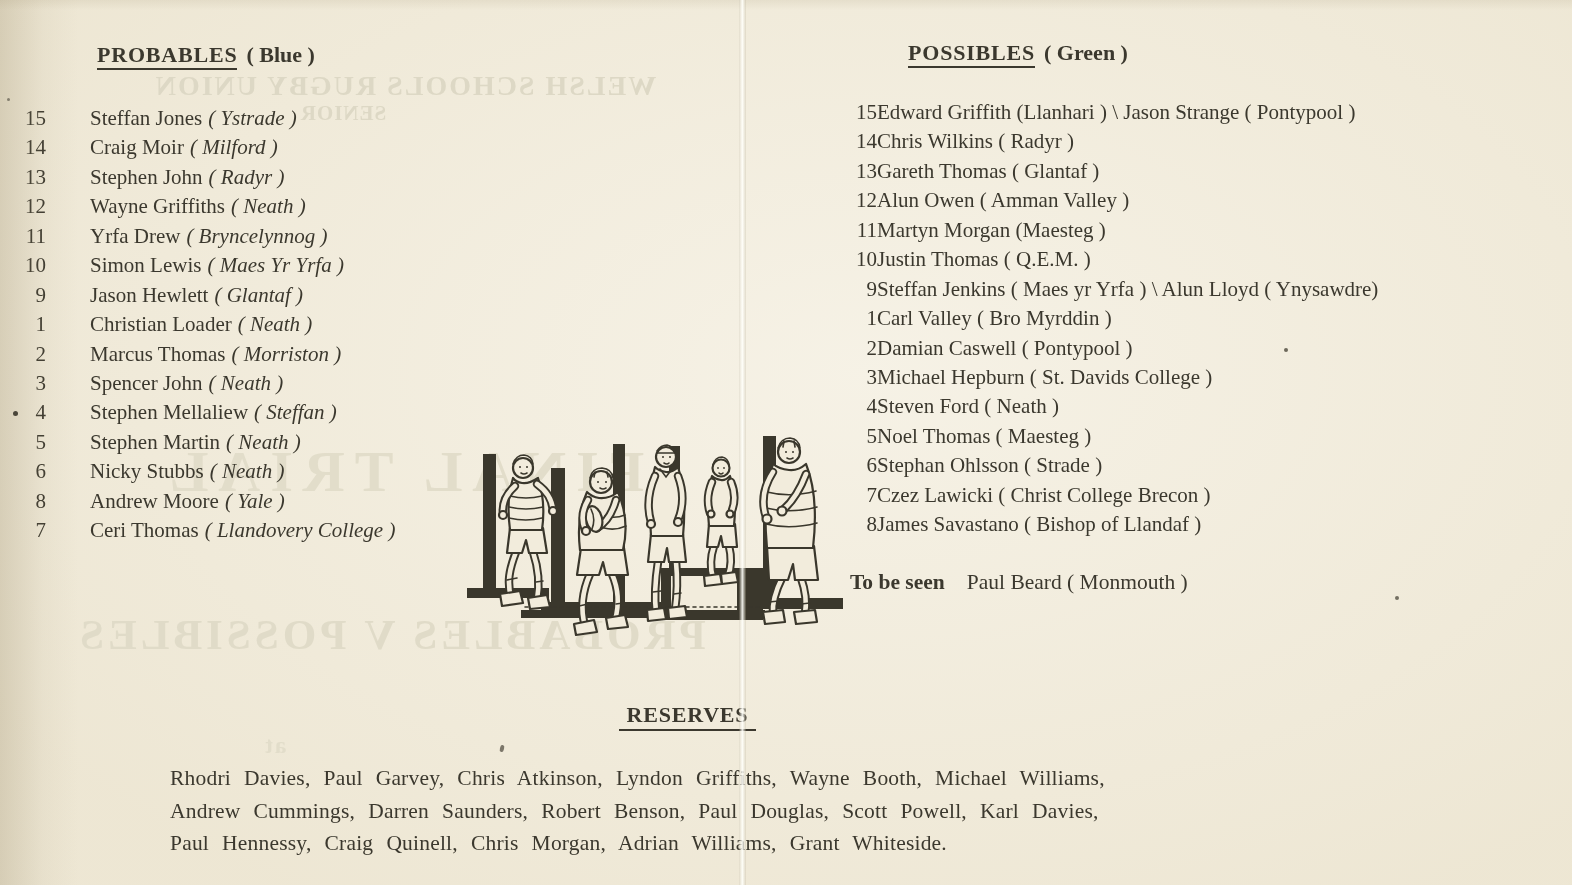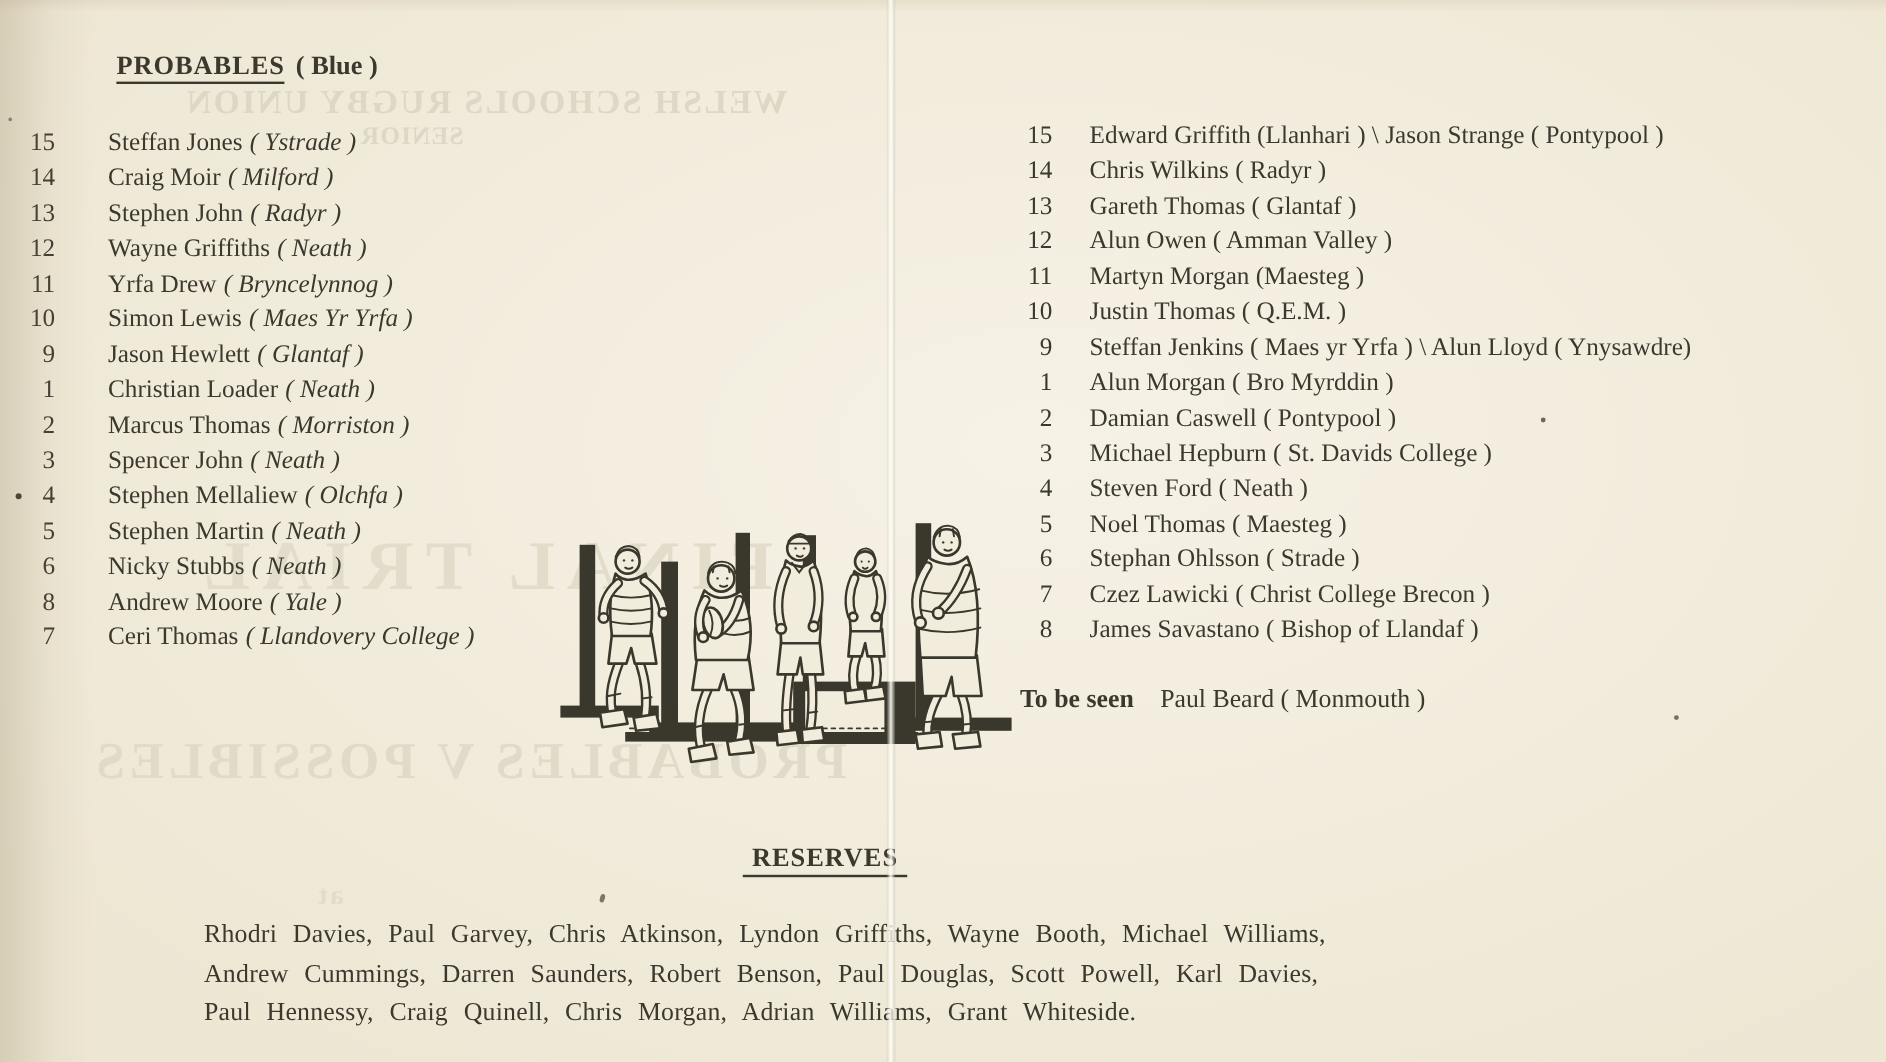--- a/index.html
+++ b/index.html
@@ -48,21 +48,21 @@
   .possibles-heading{left:908px;top:40px;}
 
   
   .list{position:absolute;font-size:21px;}
   .list .row{display:flex;height:29.45px;align-items:baseline;white-space:nowrap;}
   .list .num{width:24px;text-align:right;flex:0 0 auto;}
   .list.prob{left:22px;top:106px;}
   .list.prob .namewrap{margin-left:44px;}
   .list.poss{left:850px;top:100px;}
   .list.poss .num{width:27px;}
-  .list.poss .rowtext{margin-left:31px;}
+  .list.poss .rowtext{}
   .school{font-style:italic;margin-left:6px;}
 
   .tbs{position:absolute;left:850px;top:570px;font-size:21.5px;display:flex;gap:22px;white-space:nowrap;}
   .tbs .tbs-label{font-weight:600;}
 
   .res-title{position:absolute;left:0;top:702px;width:1375px;text-align:center;font-size:22px;}
   .res-title .hd-title{padding:0 8px 2px 8px;}
   .res-para{position:absolute;left:170px;top:762px;width:1060px;font-size:21.5px;
     line-height:32.6px;word-spacing:7.5px;letter-spacing:0.2px;}
 
@@ -125,40 +125,43 @@
       <div class="row">
         <span class="num">2</span>
         <span class="namewrap"><span class="pname">Marcus Thomas</span><span class="school">( Morriston )</span></span>
       </div>
       <div class="row">
         <span class="num">3</span>
         <span class="namewrap"><span class="pname">Spencer John</span><span class="school">( Neath )</span></span>
       </div>
       <div class="row">
         <span class="num">4</span>
-        <span class="namewrap"><span class="pname">Stephen Mellaliew</span><span class="school">( Olchfa )</span></span>
+        <span class="namewrap"><span class="pname">Stephen Mellaliew</span><span class="school">( Steffan )</span></span>
       </div>
       <div class="row">
         <span class="num">5</span>
         <span class="namewrap"><span class="pname">Stephen Martin</span><span class="school">( Neath )</span></span>
       </div>
       <div class="row">
         <span class="num">6</span>
         <span class="namewrap"><span class="pname">Nicky Stubbs</span><span class="school">( Neath )</span></span>
       </div>
       <div class="row">
         <span class="num">8</span>
         <span class="namewrap"><span class="pname">Andrew Moore</span><span class="school">( Yale )</span></span>
       </div>
       <div class="row">
         <span class="num">7</span>
         <span class="namewrap"><span class="pname">Ceri Thomas</span><span class="school">( Llandovery College )</span></span>
       </div>
     </div>
 
+  <div class="heading possibles-heading">
+    <span class="hd-title">POSSIBLES</span><span class="hd-sub">( Green )</span>
+  </div>
   <div class="list poss">
       <div class="row">
         <span class="num">15</span>
         <span class="rowtext">Edward Griffith (Llanhari ) \ Jason Strange ( Pontypool )</span>
       </div>
       <div class="row">
         <span class="num">14</span>
         <span class="rowtext">Chris Wilkins ( Radyr )</span>
       </div>
       <div class="row">
@@ -176,21 +179,21 @@
       <div class="row">
         <span class="num">10</span>
         <span class="rowtext">Justin Thomas ( Q.E.M. )</span>
       </div>
       <div class="row">
         <span class="num">9</span>
         <span class="rowtext">Steffan Jenkins ( Maes yr Yrfa ) \ Alun Lloyd ( Ynysawdre)</span>
       </div>
       <div class="row">
         <span class="num">1</span>
-        <span class="rowtext">Alun Morgan ( Bro Myrddin )</span>
+        <span class="rowtext">Carl Valley ( Bro Myrddin )</span>
       </div>
       <div class="row">
         <span class="num">2</span>
         <span class="rowtext">Damian Caswell ( Pontypool )</span>
       </div>
       <div class="row">
         <span class="num">3</span>
         <span class="rowtext">Michael Hepburn ( St. Davids College )</span>
       </div>
       <div class="row">

